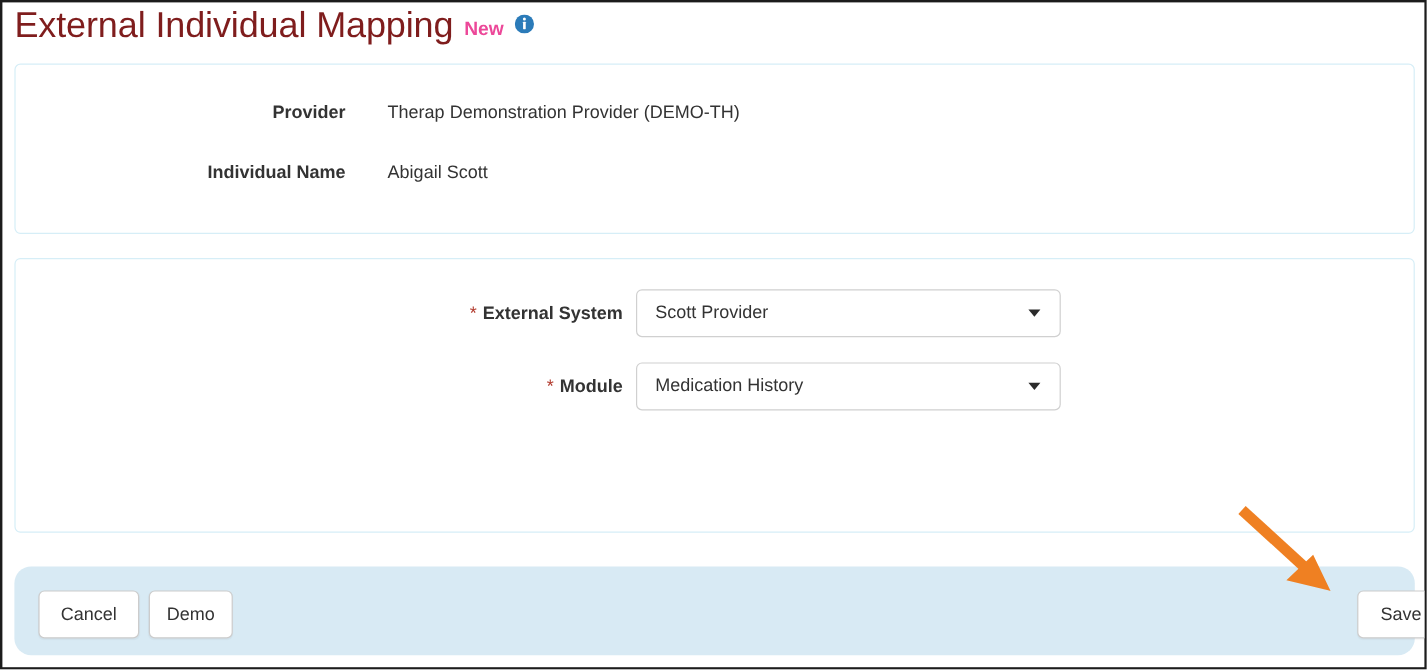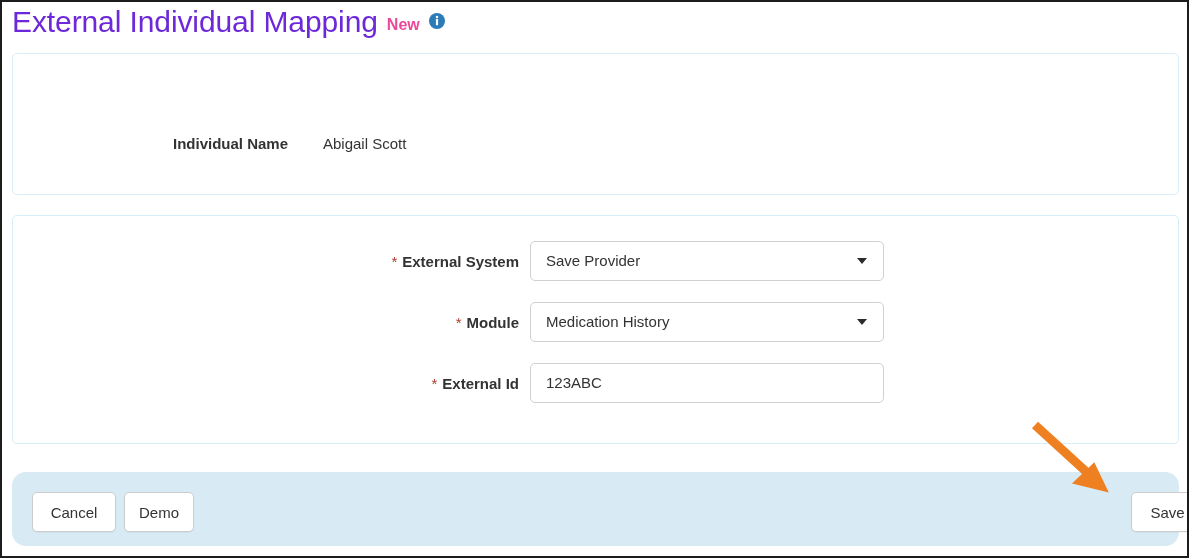--- a/index.html
+++ b/index.html
@@ -28,21 +28,21 @@
     top: 2px;
     height: 44px;
     display: flex;
     align-items: baseline;
     gap: 9px;
     white-space: nowrap;
   }
   .page-title {
     font-size: 30px;
     font-weight: 400;
-    color: #6d28d9;
+    color: #7f1d1d;
     letter-spacing: -0.1px;
     line-height: 36px;
     text-align: right;
   }
   .new-badge {
     font-size: 16px;
     font-weight: bold;
     color: #ec4899;
     position: relative;
     top: -2px;
@@ -203,56 +203,52 @@
     <span class="info-icon">
       <svg width="16" height="16" viewBox="0 0 16 16" aria-hidden="true">
         <circle cx="8" cy="8" r="8" fill="#2b7bb9"></circle>
         <circle cx="8" cy="3.9" r="1.25" fill="#ffffff"></circle>
         <rect x="6.9" y="6.1" width="2.2" height="6.2" rx="0.4" fill="#ffffff"></rect>
       </svg>
     </span>
   </div>
 
   <div class="panel" id="info-panel">
+    <div class="info-row" id="info-row-provider">
+      <div class="info-label">Provider</div>
+      <div class="info-value">Therap Demonstration Provider (DEMO-TH)</div>
+    </div>
     <div class="info-row" id="info-row-individual">
       <div class="info-label">Individual Name</div>
       <div class="info-value">Abigail Scott</div>
     </div>
   </div>
 
   <div class="panel" id="form-panel">
 
     <div class="form-row" id="form-row-system">
       <div class="form-label">
         <span class="req-star">*</span><span>External System</span>
       </div>
       <div class="control select">
-        <span class="value-text">Save Provider</span>
+        <span class="value-text">Scott Provider</span>
         <span class="caret"></span>
       </div>
     </div>
 
     <div class="form-row" id="form-row-module">
       <div class="form-label">
         <span class="req-star">*</span><span>Module</span>
       </div>
       <div class="control select">
         <span class="value-text">Medication History</span>
         <span class="caret"></span>
       </div>
     </div>
 
-    <div class="form-row" id="form-row-externalid">
-      <div class="form-label">
-        <span class="req-star">*</span><span>External Id</span>
-      </div>
-      <div class="control">
-        <span class="value-text">123ABC</span>
-      </div>
-    </div>
 
   </div>
 
   <div id="footer-bar">
     <div class="btn" id="cancel-button">Cancel</div>
     <div class="btn" id="back-button">Demo</div>
     <div class="btn" id="save-button">Save</div>
   </div>
 
   <svg id="annotation-arrow" viewBox="0 0 120 100">

